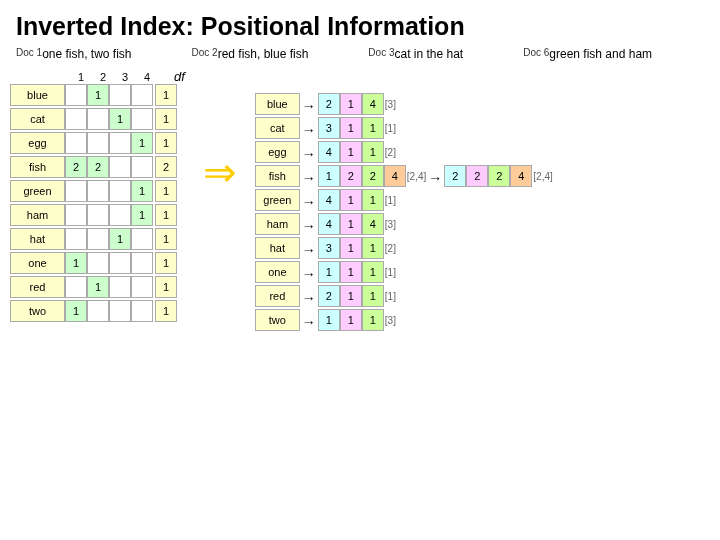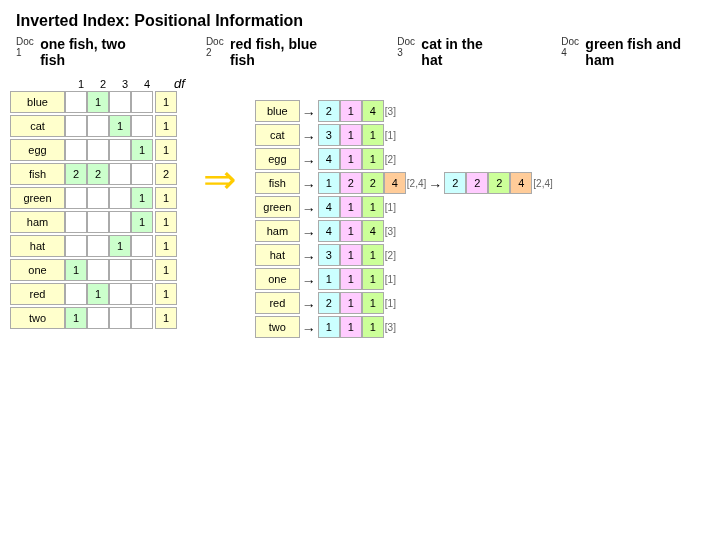--- a/index.html
+++ b/index.html
@@ -5,21 +5,21 @@
     * { box-sizing: border-box; margin: 0; padding: 0; }
     body {
       background: #fff;
       font-family: Arial, sans-serif;
       width: 720px;
       height: 540px;
       overflow: hidden;
       position: relative;
     }
     .title {
-      font-size: 16px;
+      font-size: 25px;
       font-weight: bold;
       padding: 12px 16px 6px 16px;
       color: #000;
     }
     .docs-row {
       display: flex;
       flex-direction: row;
       padding: 0 16px;
       margin-bottom: 8px;
       gap: 60px;
@@ -27,22 +27,22 @@
     .doc-item {
       display: flex;
       flex-direction: row;
       font-size: 11px;
     }
     .doc-item .doc-label {
       font-size: 10px;
       color: #333;
     }
     .doc-item .doc-text {
-      font-size: 14px;
-      font-weight: bold;
+      font-size: 12px;
+      font-weight: normal;
     }
     .main-content {
       display: flex;
       flex-direction: row;
       padding: 0 10px;
       gap: 10px;
       align-items: flex-start;
     }
     
     .index-table {
@@ -203,21 +203,21 @@
     </div>
     <div class="doc-item">
       <span class="doc-label">Doc 2</span>
       <span class="doc-text">red fish, blue fish</span>
     </div>
     <div class="doc-item">
       <span class="doc-label">Doc 3</span>
       <span class="doc-text">cat in the hat</span>
     </div>
     <div class="doc-item">
-      <span class="doc-label">Doc 4</span>
+      <span class="doc-label">Doc 6</span>
       <span class="doc-text">green fish and ham</span>
     </div>
   </div>
 
 <div class="main-content">
 
   <div class="index-table">
 
   <div class="col-headers">
     <span class="col-header">1</span>

